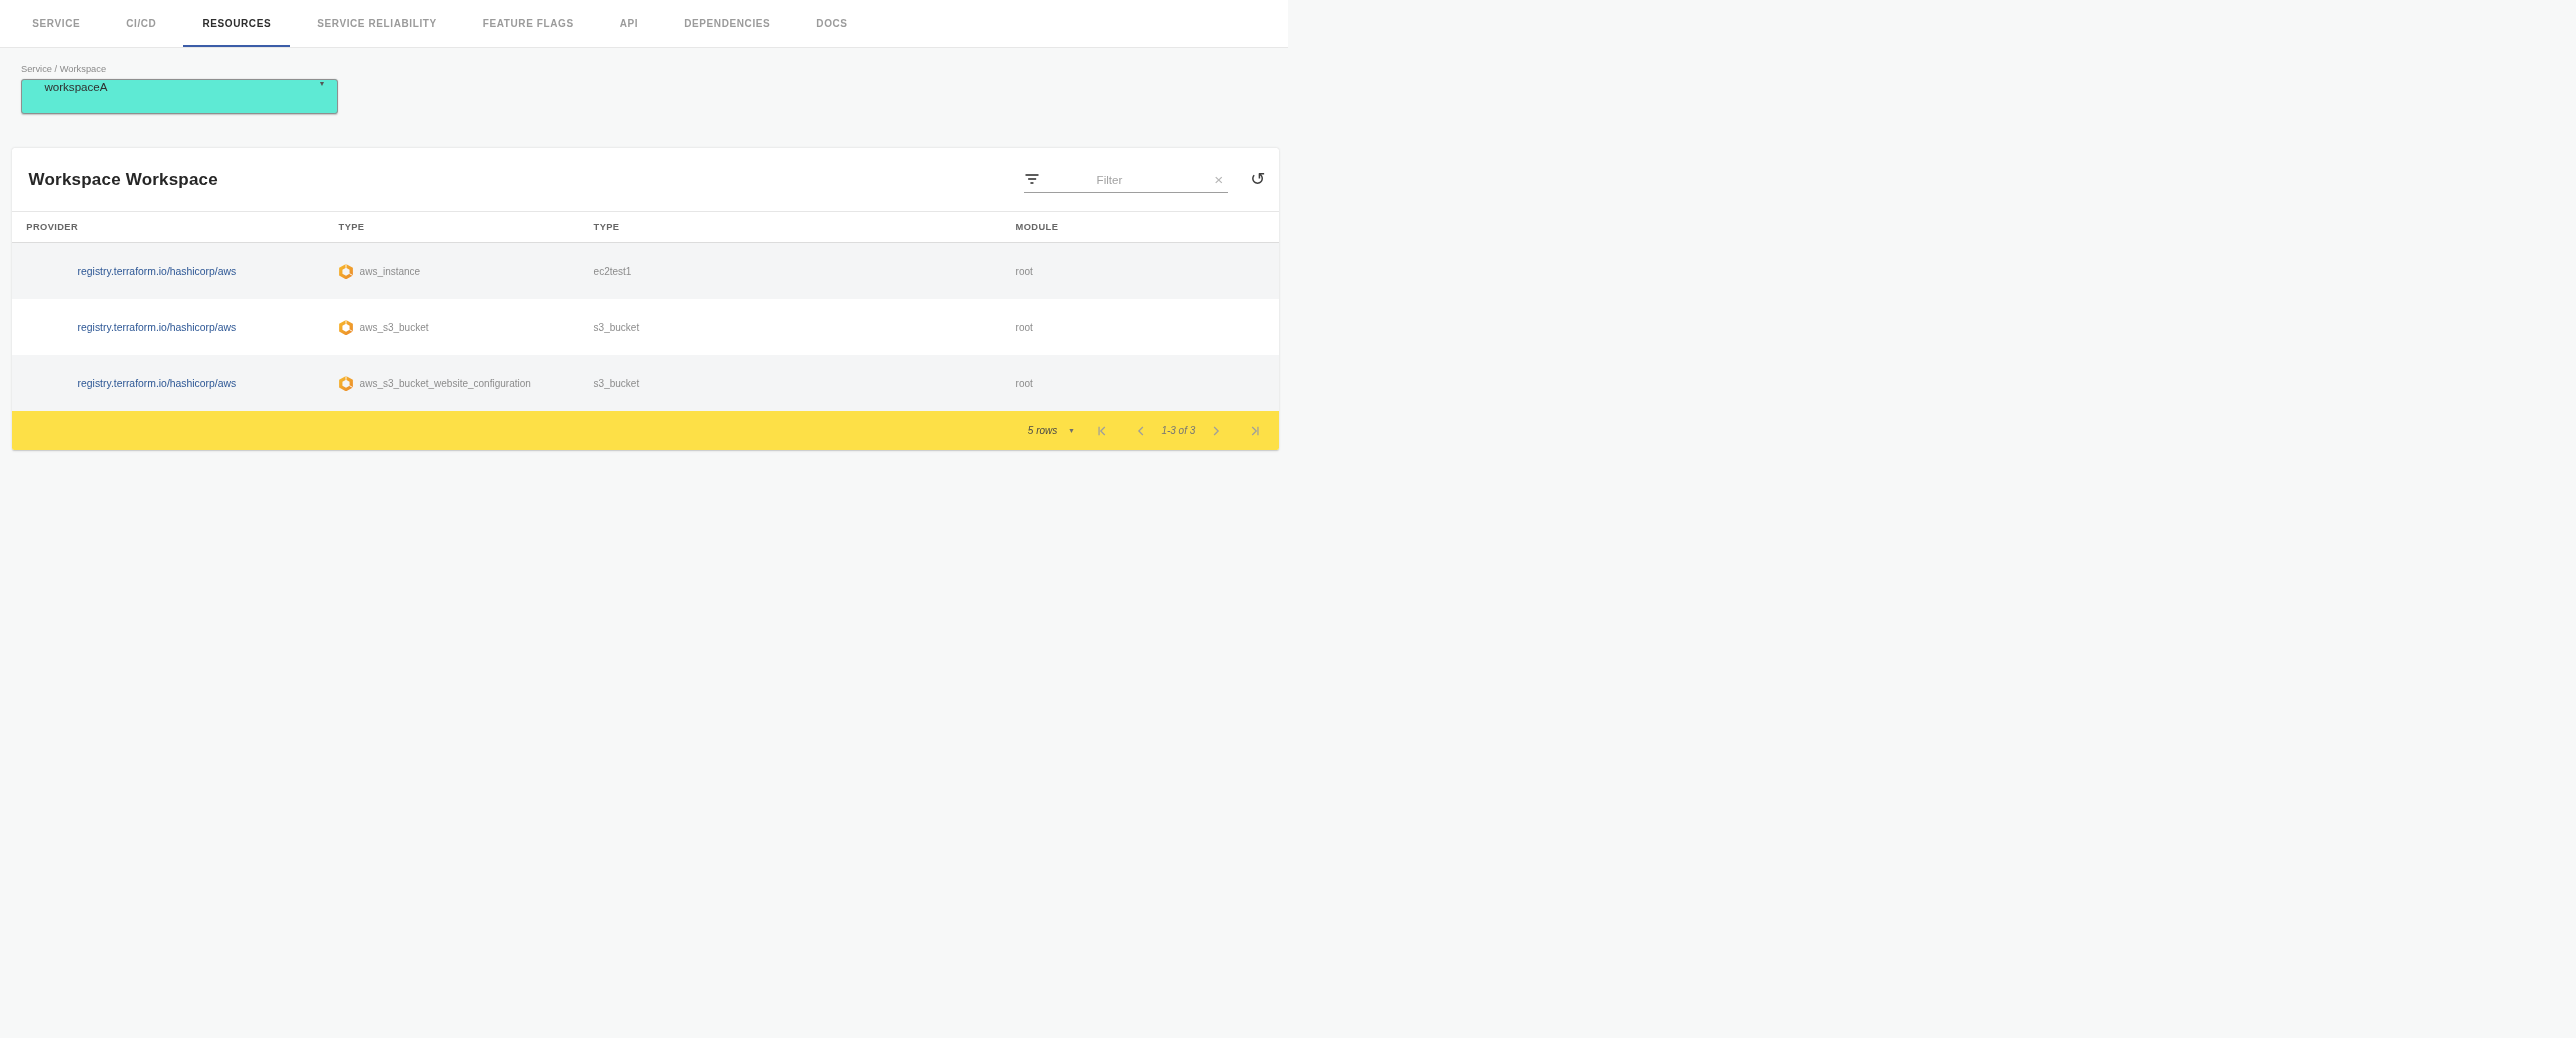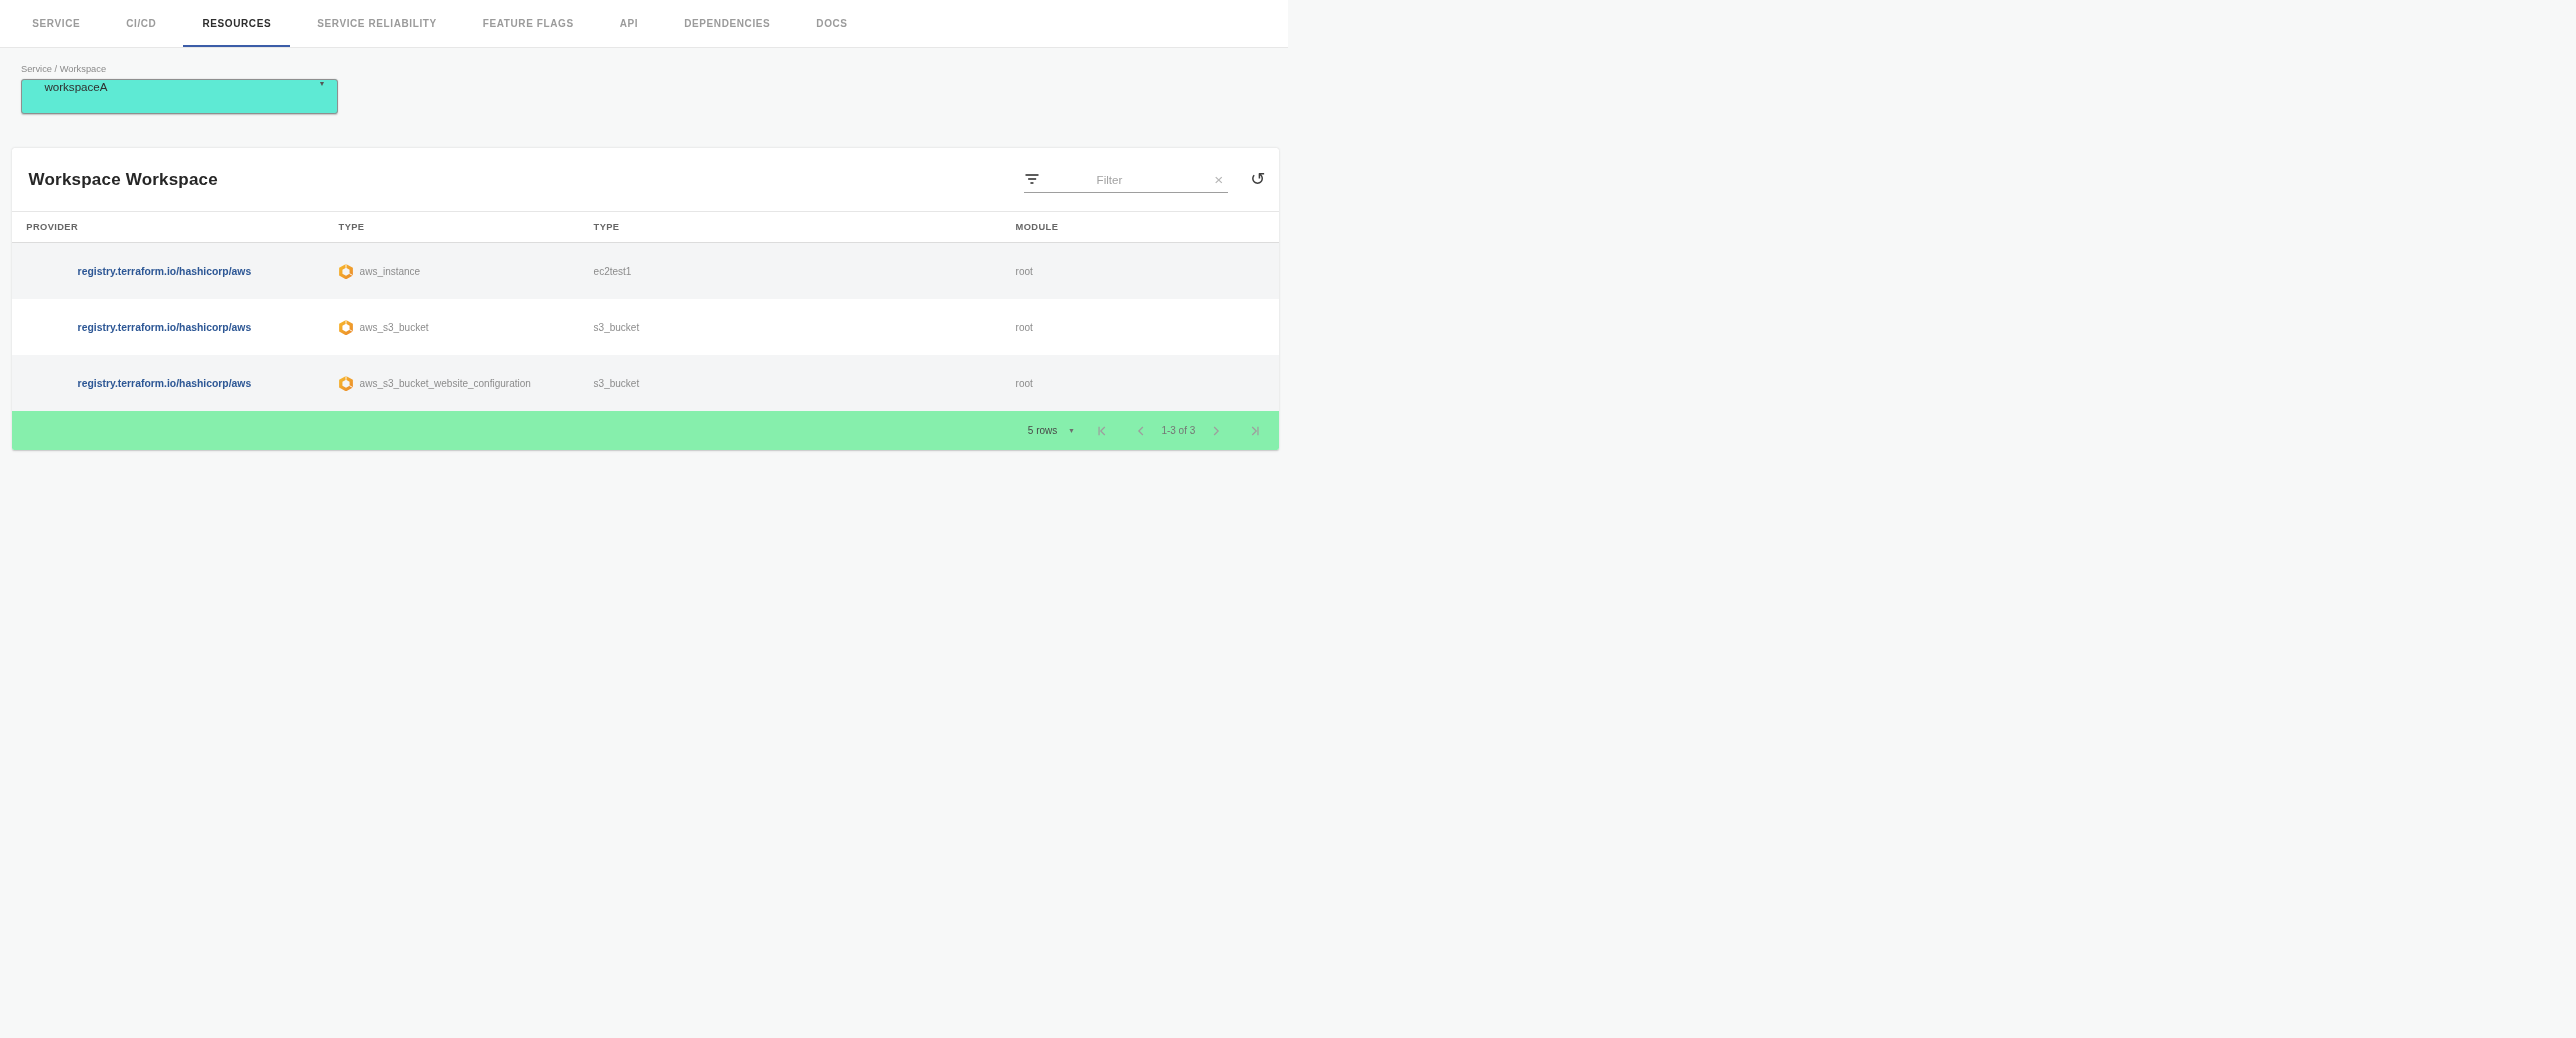--- a/index.html
+++ b/index.html
@@ -90,31 +90,31 @@
   .hc1 { width:327px; padding-left:14.7px; }
   .hc2 { width:255px; }
   .hc3 { width:422px; }
   .hc4 { flex:1; }
   .row {
     display:flex; align-items:center; height:56px;
     font-size:10px; color:#8c8c8c;
   }
   .row:nth-child(odd) { background:#f4f5f6; }
   .c1 { width:327px; padding-left:66px; }
-  .c1 a { color:#2d5795; font-weight:bold; font-size:10.4px; text-decoration:none; }
+  .c1 a { color:#2d5795; font-weight:normal; font-size:10.4px; text-decoration:none; }
   .c2 { width:255px; display:flex; align-items:center; }
   .c2 .type-label { margin-left:7px; }
   .c3 { width:422px; }
   .c4 { flex:1; }
   .aws-icon { width:14px; height:15.4px; flex:0 0 auto; display:block; }
   
   .tfoot {
-    height:39px; background:#86efac;
+    height:39px; background:#fde047;
     display:flex; align-items:center; justify-content:flex-end;
-    padding-right:15.4px; color:#757575; font-size:10px;
+    padding-right:15.4px; color:#757575; font-size:10px;font-style:italic;
   }
   .rows-select { display:flex; align-items:center; cursor:pointer; color:#484848; }
   .rows-select .caret { font-size:7px; color:#6e6e6e; margin-left:10.8px; }
   .pg-btn { display:flex; align-items:center; justify-content:center; width:17px; height:17px; cursor:pointer; }
   .pg-first { margin-left:18.5px; }
   .pg-prev  { margin-left:21.6px; }
   .pg-range { margin:0 12.3px; color:#757575; }
   .pg-next  { }
   .pg-last  { margin-left:21.6px; }
   svg.chev { display:block; }

